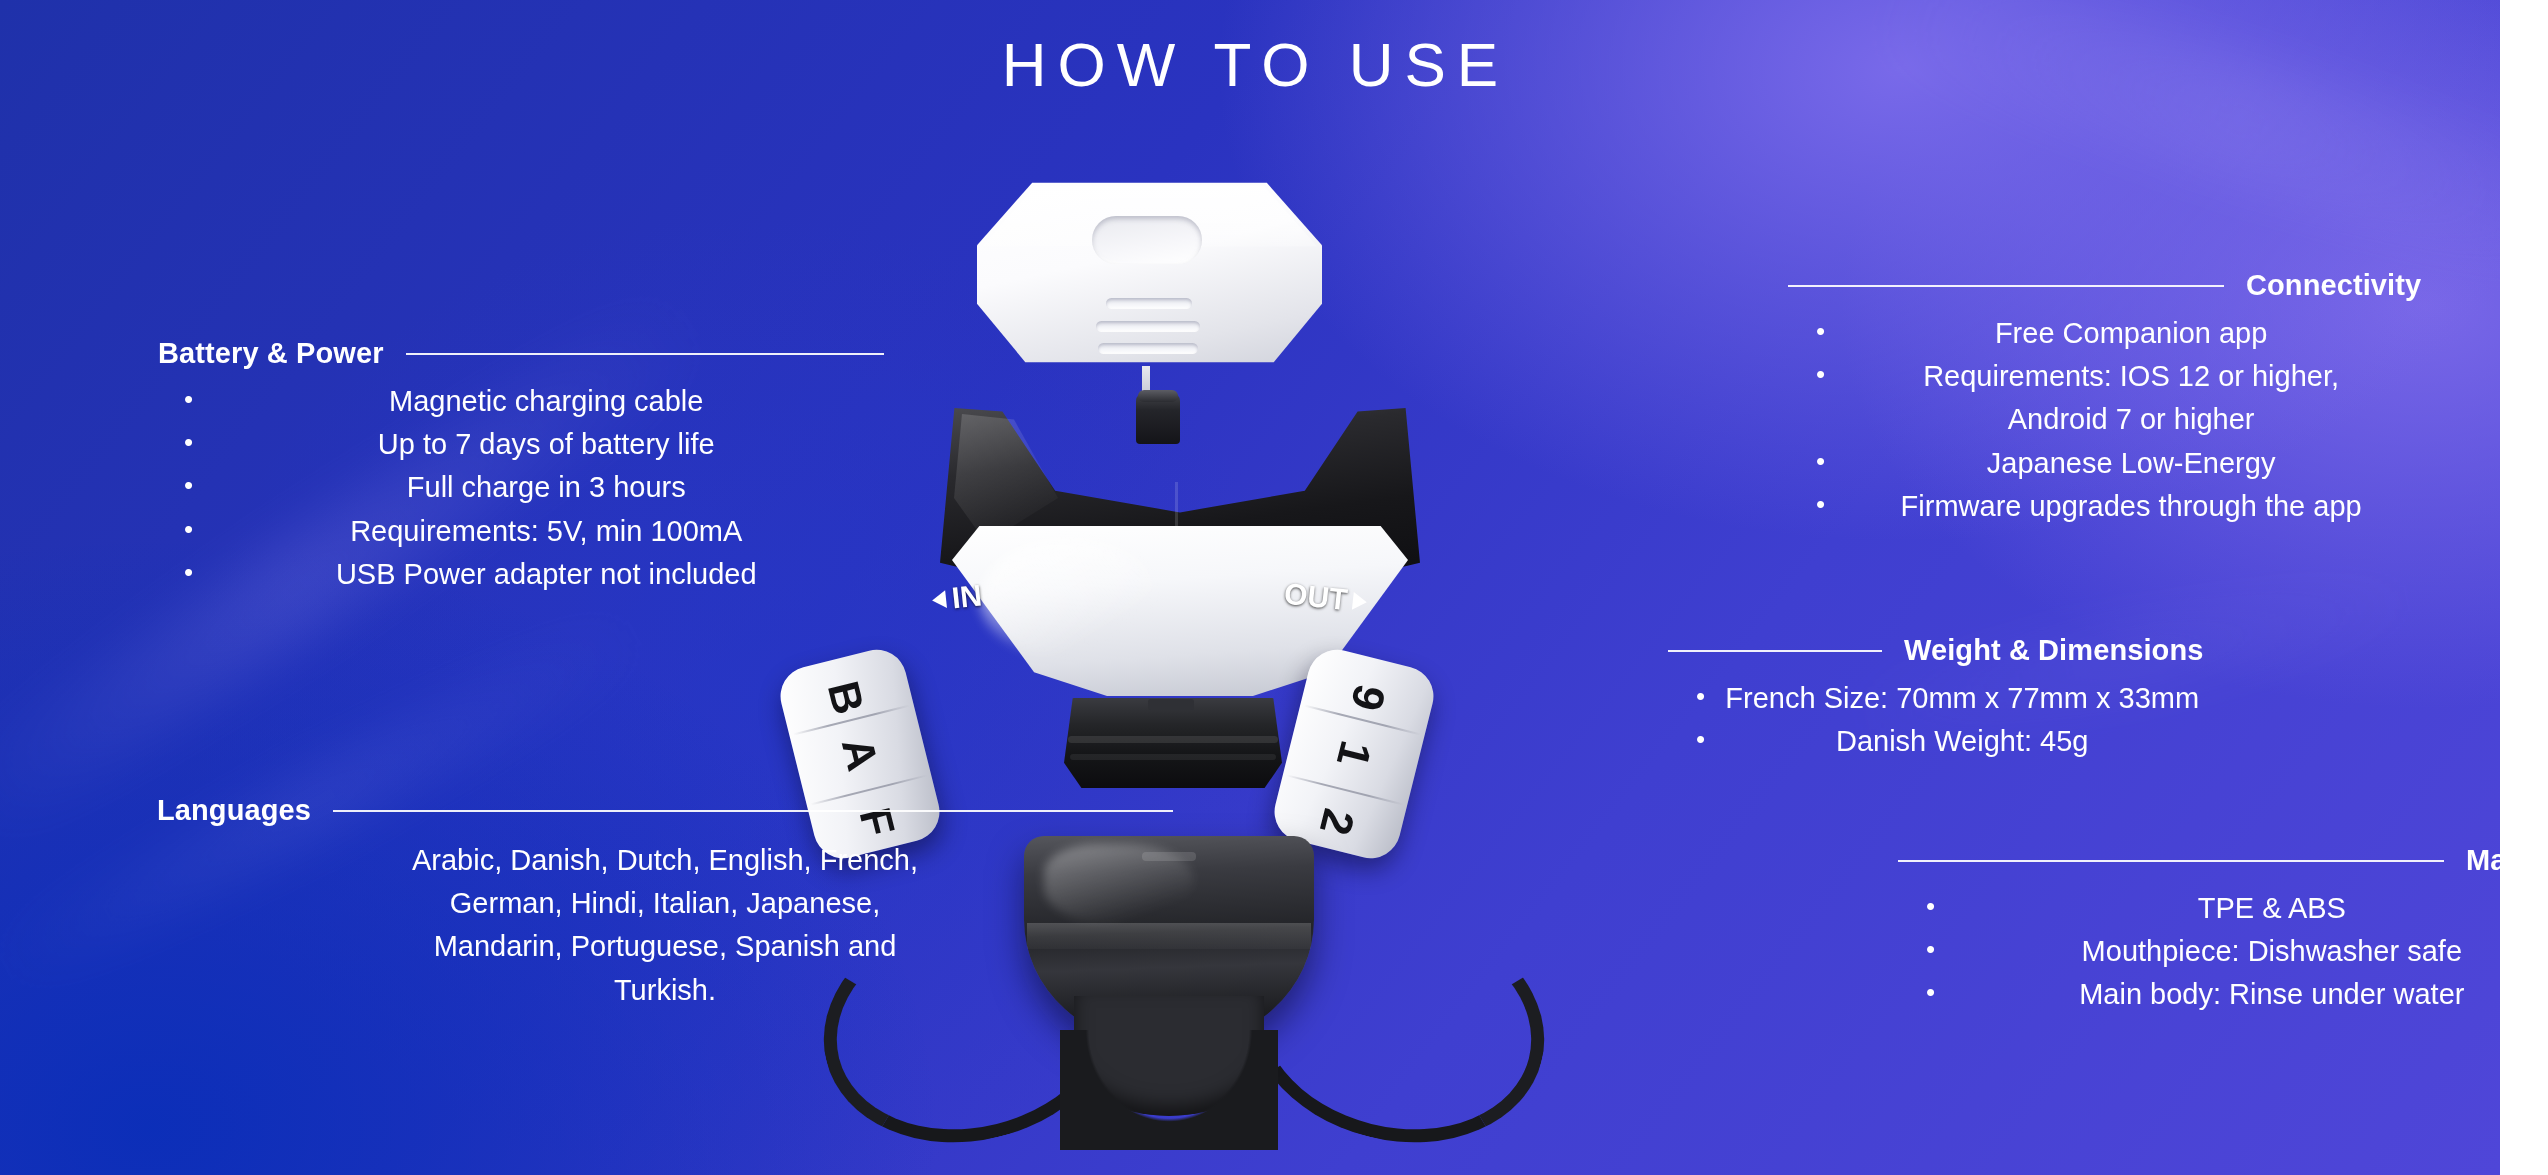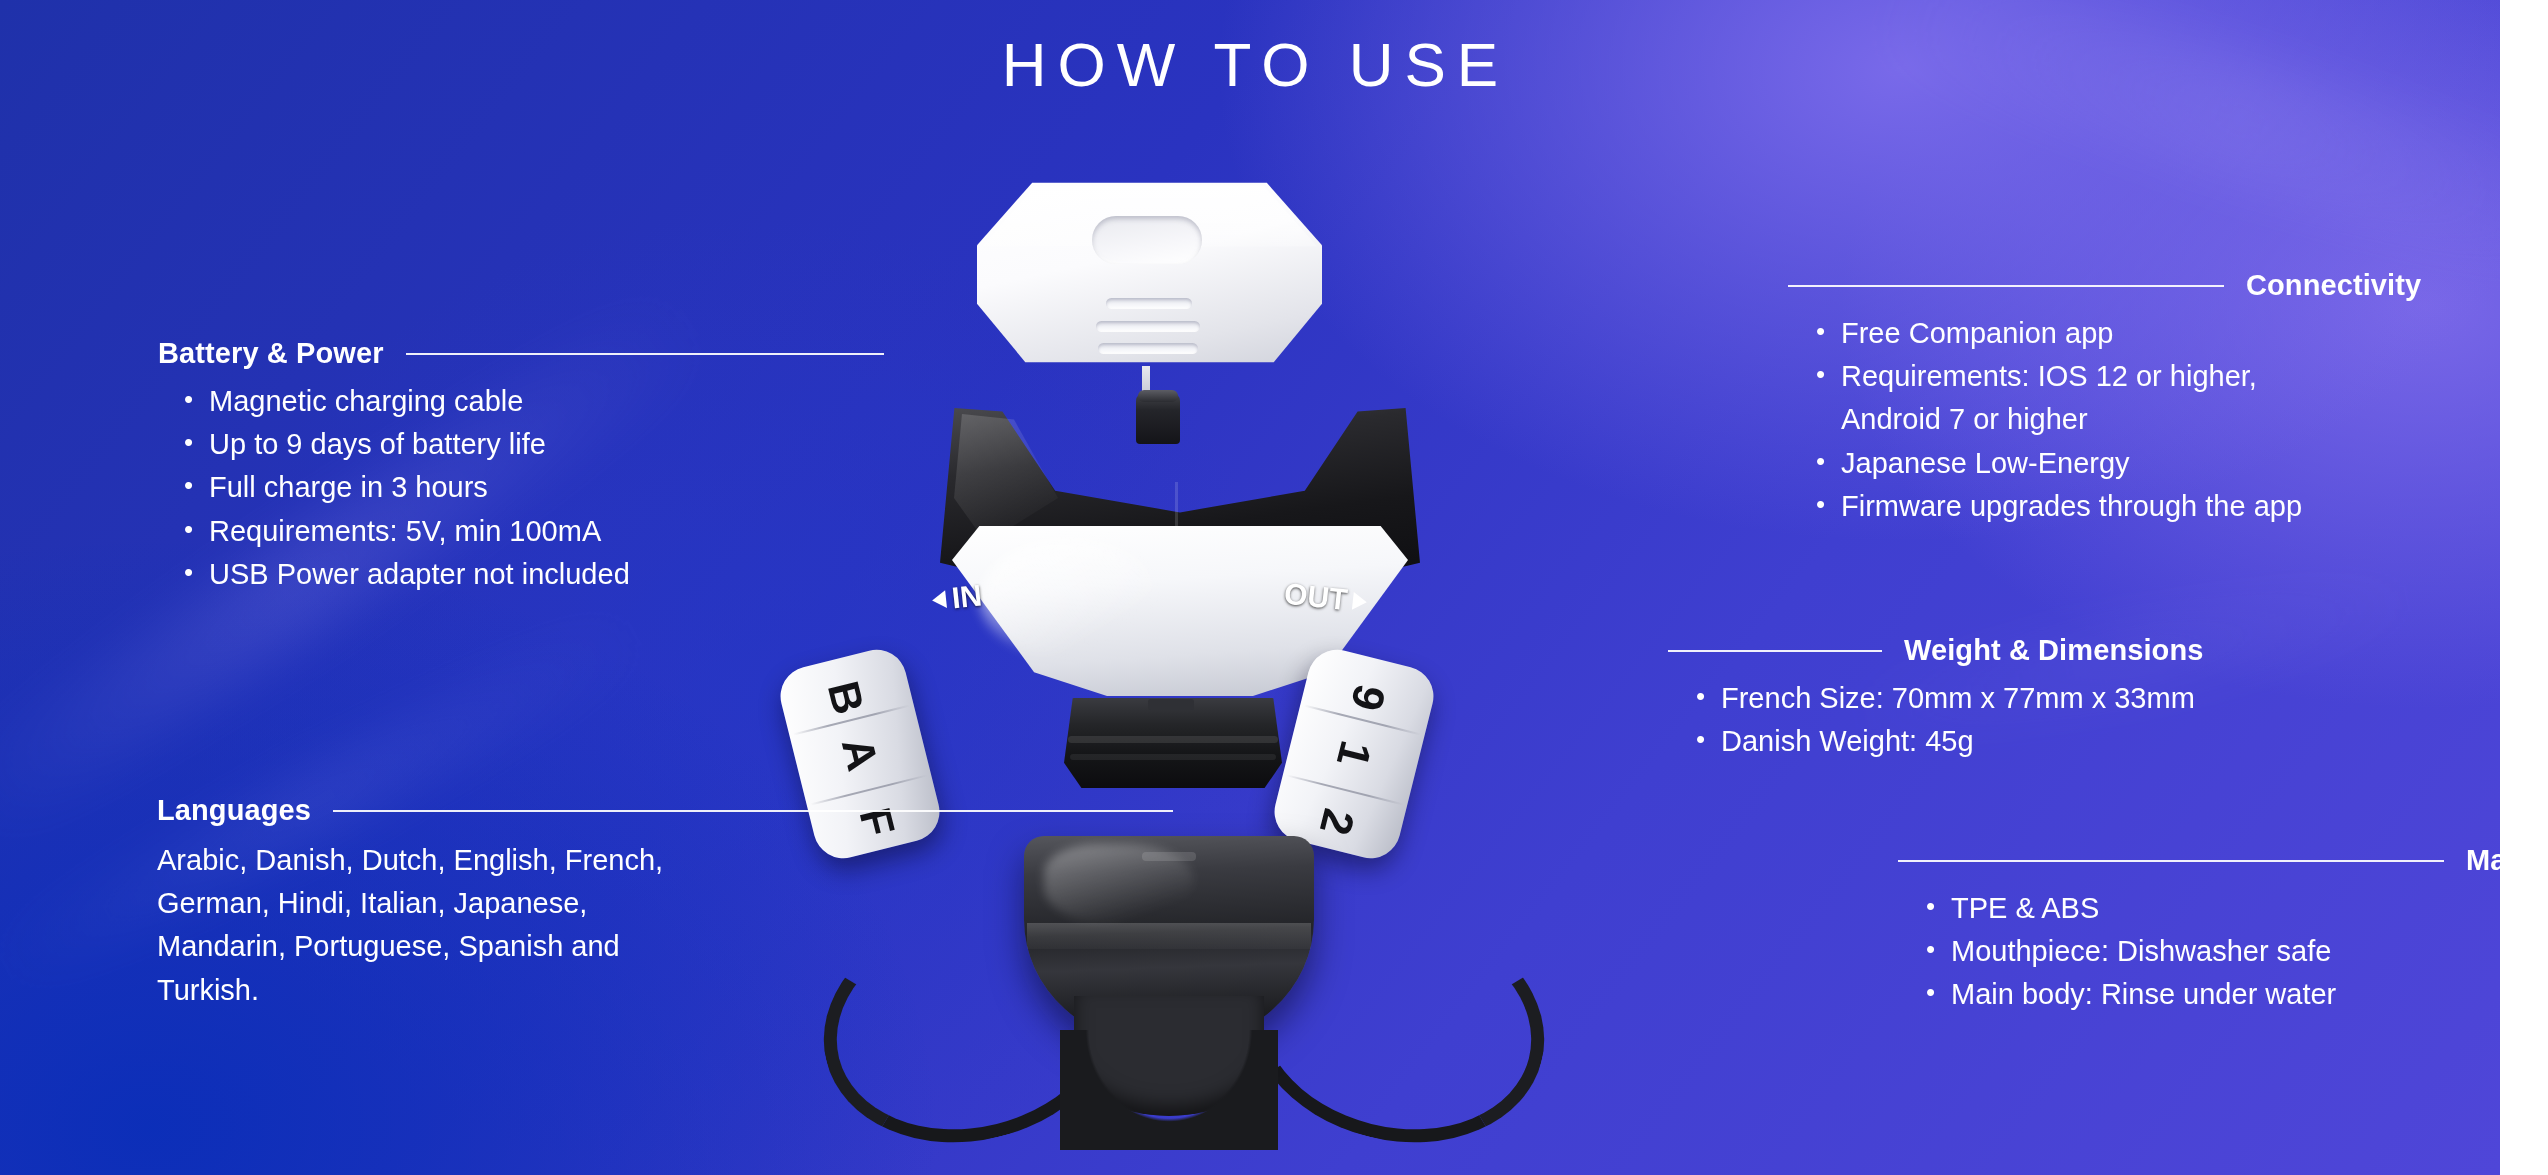--- a/index.html
+++ b/index.html
@@ -41,21 +41,21 @@
     text-align:center;
     color:#ffffff;
     font-size:62px;
     font-weight:300;
     letter-spacing:11px;
     line-height:1;
     text-indent:11px;
   }
 
   
-  .block { position:absolute; color:#ffffff; }
+  .block { position:absolute; color:#ffffff;text-align:center; }
   .blk-head {
     display:flex; align-items:center;
     font-size:29px; font-weight:700; letter-spacing:.1px;
     white-space:nowrap;
     line-height:1.1;
   }
   .blk-head.right { flex-direction:row-reverse; justify-content:flex-end; }
   .leader { height:2px; background:rgba(255,255,255,.92); display:block; flex:none; }
   .lead-gap-r { margin-left:22px; }
   .lead-gap-l { margin-right:22px; }
@@ -328,21 +328,21 @@
     <div id="mouth-slot"></div>
   </div>
 
   <div class="block" id="blk-battery">
     <div class="blk-head">
       <span>Battery &amp; Power</span>
       <span class="leader lead-gap-r" style="width:478px"></span>
     </div>
     <ul class="blk-list">
       <li>Magnetic charging cable</li>
-      <li>Up to 9 days of battery life</li>
+      <li>Up to 7 days of battery life</li>
       <li>Full charge in 3 hours</li>
       <li>Requirements: 5V, min 100mA</li>
       <li>USB Power adapter not included</li>
     </ul>
   </div>
 
   <div class="block" id="blk-languages">
     <div class="blk-head">
       <span>Languages</span>
       <span class="leader lead-gap-r" style="width:840px"></span>

